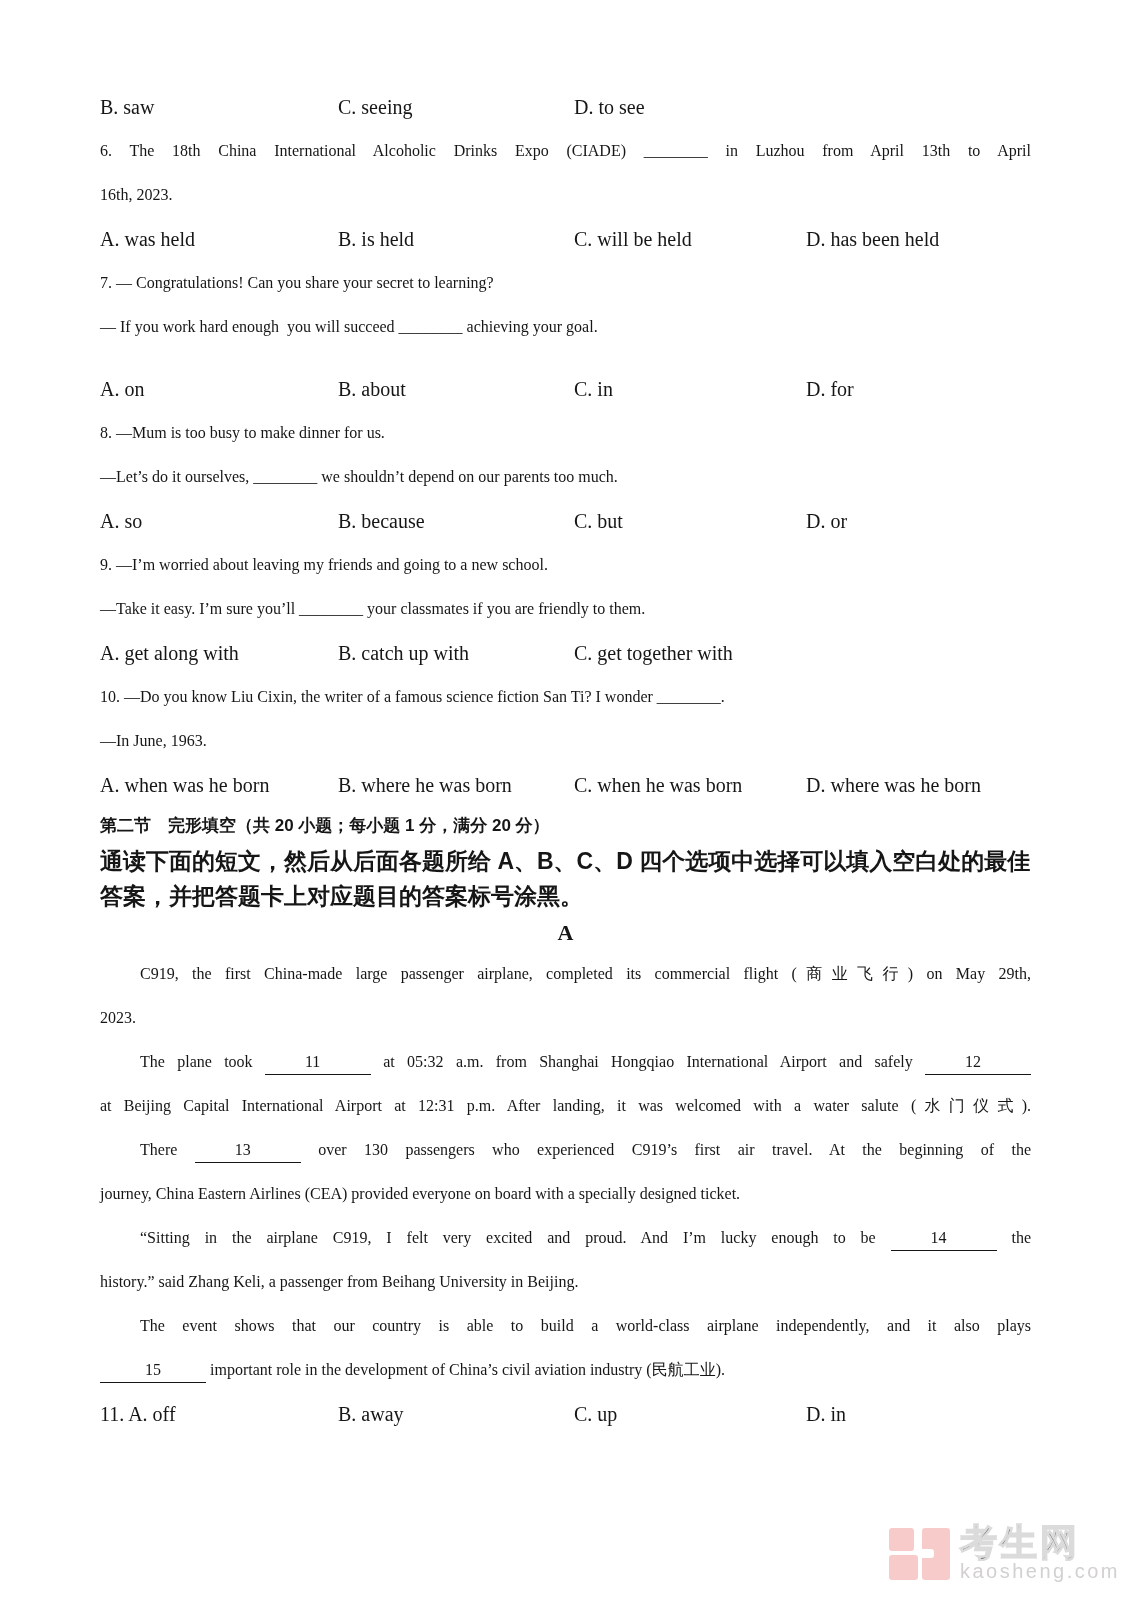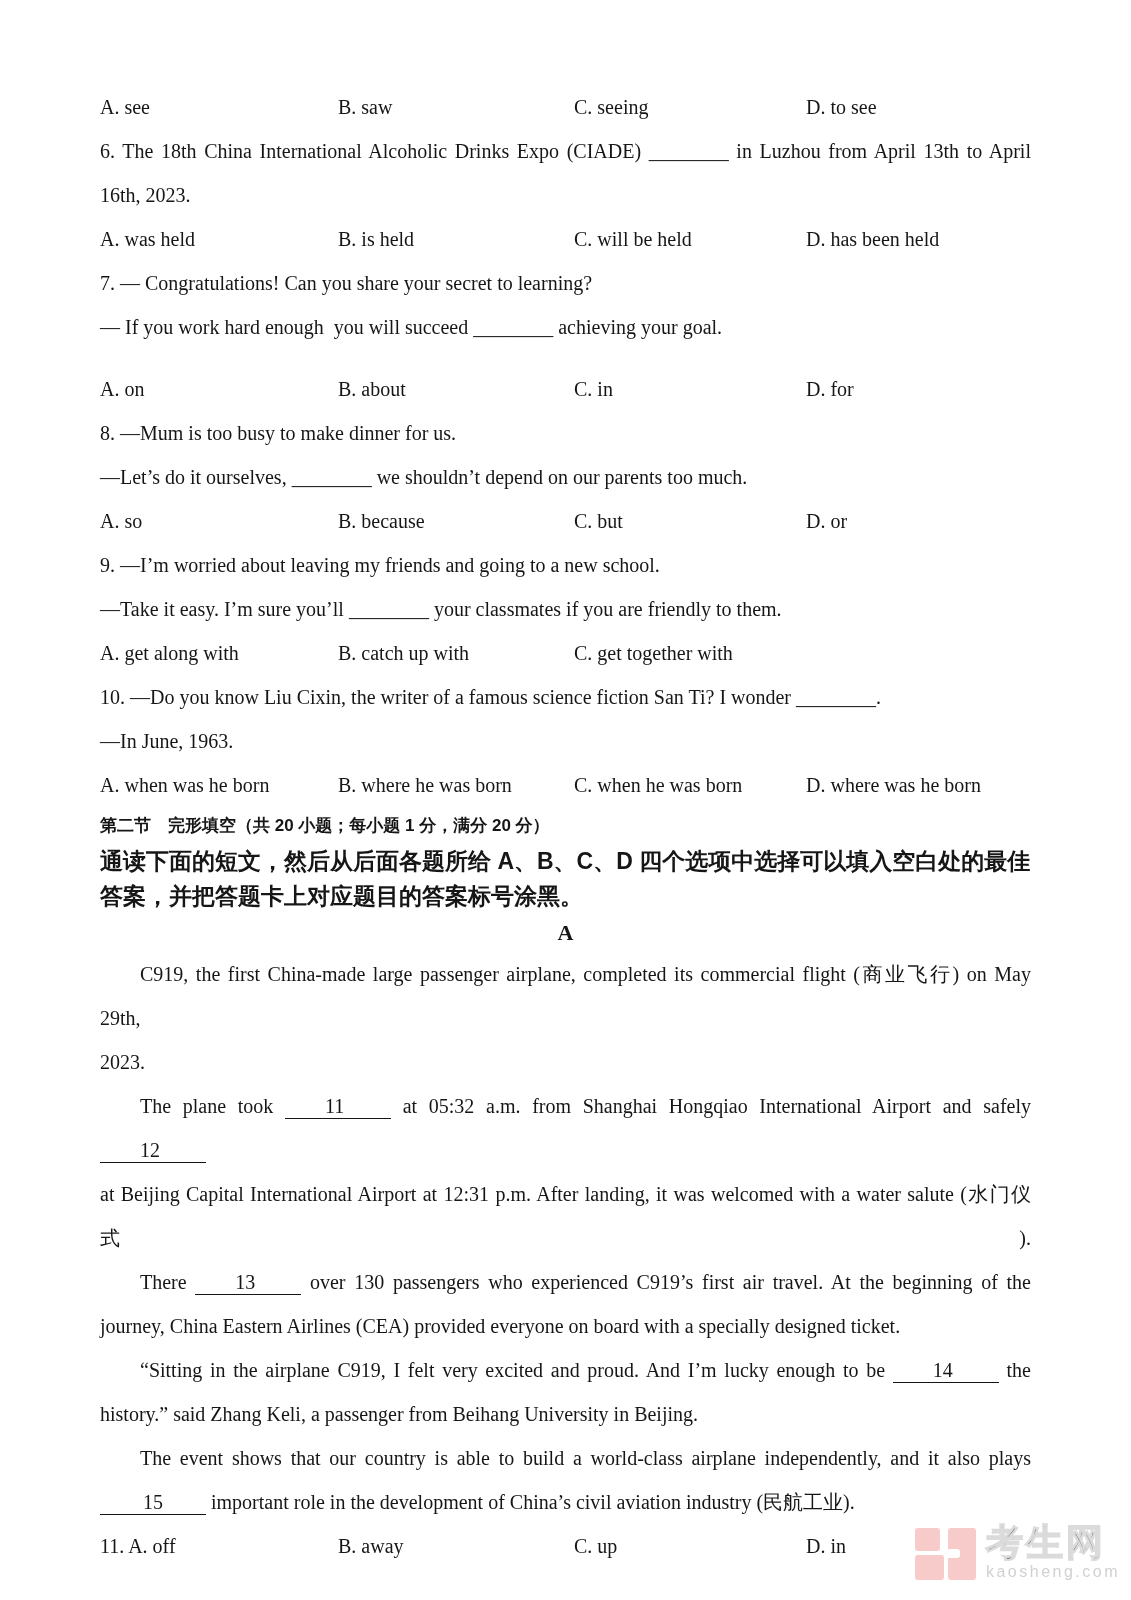--- a/index.html
+++ b/index.html
@@ -10,21 +10,21 @@
     color:#161616;
     font-family:"Liberation Serif","DejaVu Serif",serif;
     overflow:hidden;
   }
   .content {
     position:absolute;
     left:100px; top:85px;
     width:931px;
   }
   .line {
-    font-size:20px;
+    font-size:16px;
     line-height:44px;
     white-space:normal;
   }
   .pre { white-space:pre-wrap; }
   .just { text-align:justify; text-align-last:justify; }
   .ind { text-indent:40px; }
   .it { }
   .opts {
     display:grid;
     grid-template-columns:238px 236px 232px 1fr;
@@ -78,35 +78,34 @@
     font-family:"Liberation Sans","DejaVu Sans",sans-serif;
     font-weight:800;
     font-size:37px;
     line-height:38px;
     letter-spacing:3px;
     color:#0f172a;
     -webkit-text-stroke:1.5px #dcdbdb;
   }
   .wm-domain {
     font-family:"Liberation Sans","DejaVu Sans",sans-serif;
-    font-size:16px;
+    font-size:20px;
     line-height:17px;
     letter-spacing:2.5px;
     color:#d2d0d0;
     margin-top:1px;
   }
 </style>
 </head>
 <body>
 
 <div class="page">
   <div class="content">
 
     <div class="opts">
-      <span>A. see</span>
       <span>B. saw</span>
       <span>C. seeing</span>
       <span>D. to see</span>
     </div>
 
     <div class="line just">6. The 18th China International Alcoholic Drinks Expo (CIADE) ________ in Luzhou from April 13th to April</div>
     <div class="line">16th, 2023.</div>
     <div class="opts">
       <span>A. was held</span>
       <span>B. is held</span>

